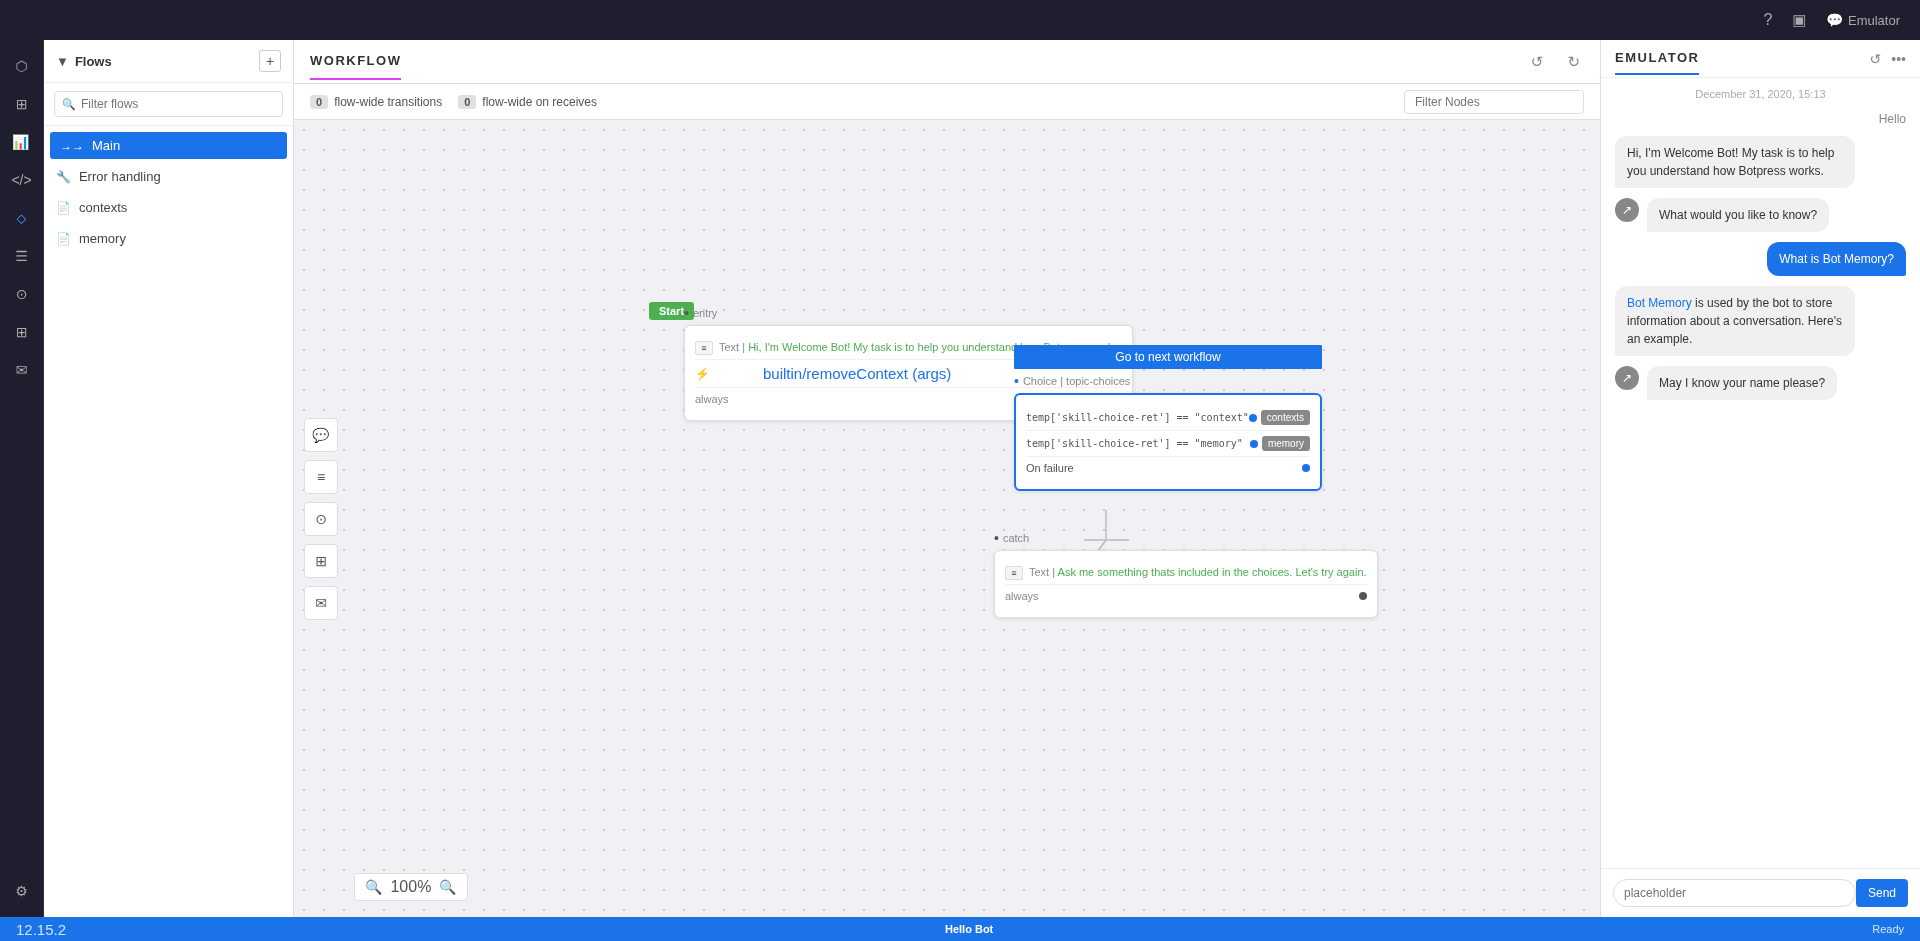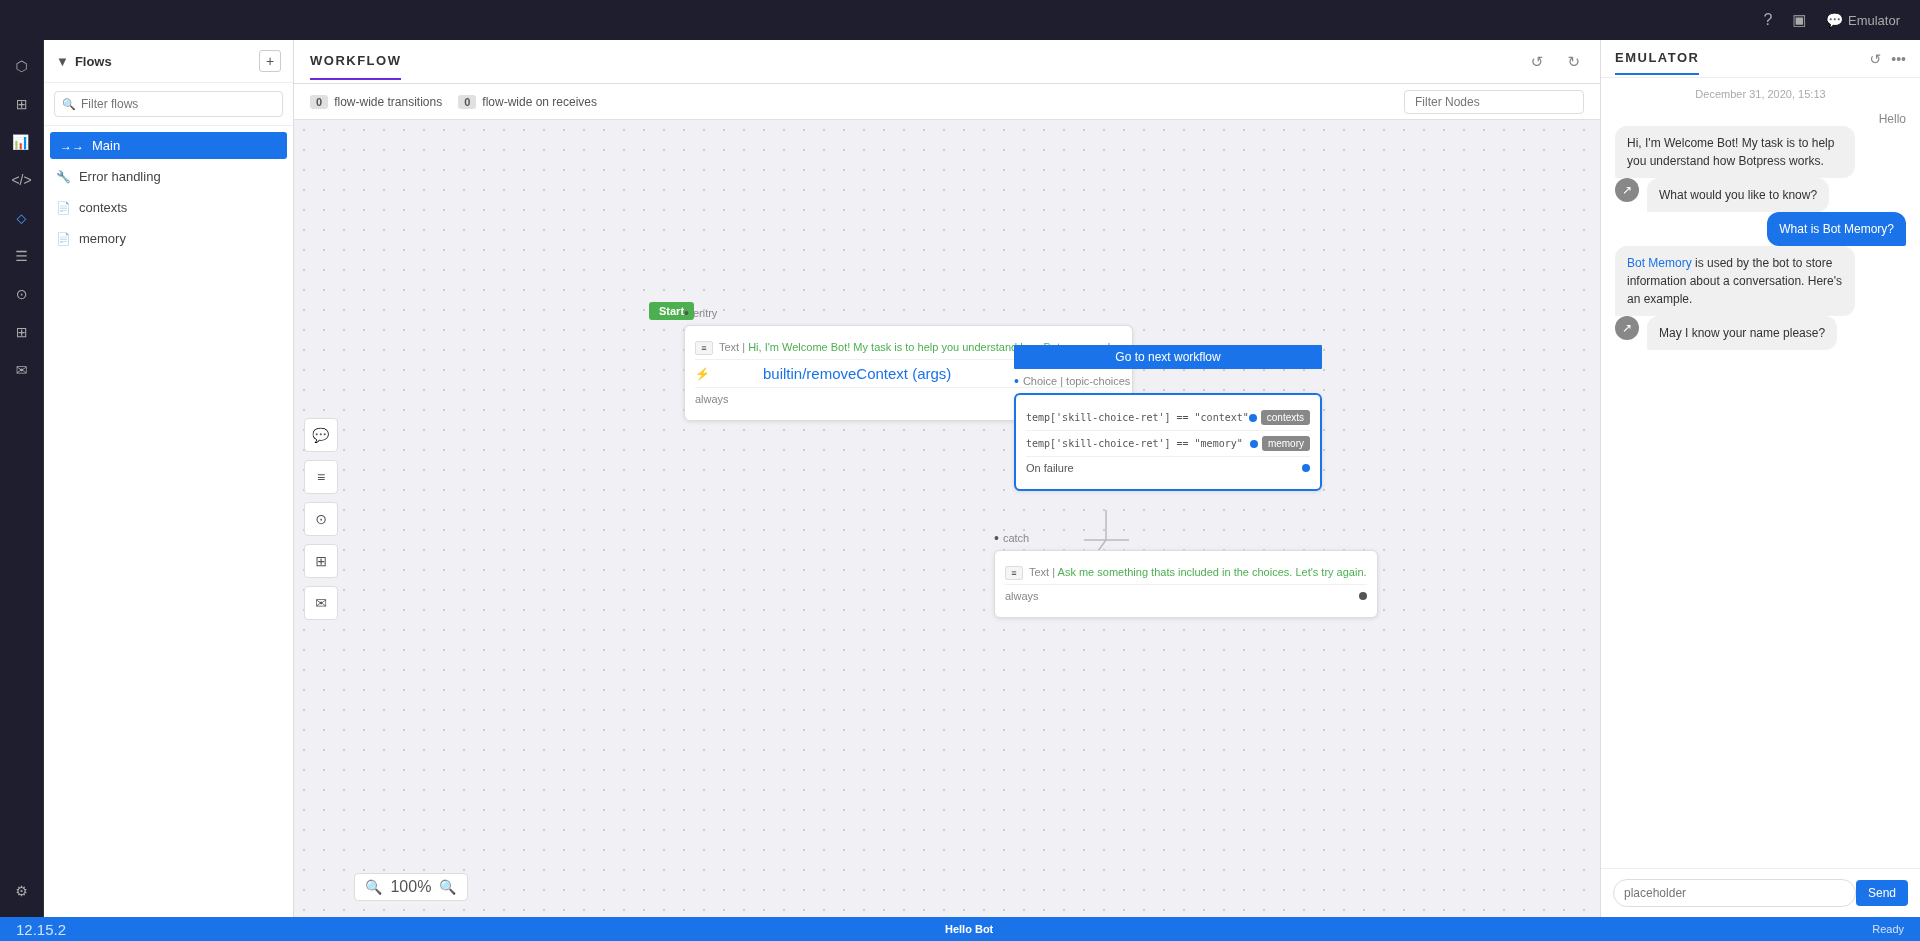--- a/index.html
+++ b/index.html
@@ -65,21 +65,21 @@
       <div style="display:flex;align-items:center;gap:8px;padding:8px 12px;cursor:pointer;font-size:13px;color:#444;" class="flows-item-indent">
         <span style="font-size:12px;">📄</span>
         <span>memory</span>
       </div>
     </div>
   </div>
 
   <div style="flex:1;display:flex;flex-direction:column;background:#f0f0f5;overflow:hidden;">
 
     <div style="height:44px;background:#fff;border-bottom:1px solid #ddd;display:flex;align-items:center;padding:0 16px;gap:16px;flex-shrink:0;">
-      <span style="font-weight:700;font-size:13px;letter-spacing:1.5px;color:#333;border-bottom:2px solid #6d28d9;padding-bottom:10px;margin-bottom:-10px;">WORKFLOW</span>
+      <span style="font-weight:700;font-size:13px;letter-spacing:1.5px;color:#333;border-bottom:2px solid #d946ef;padding-bottom:10px;margin-bottom:-10px;">WORKFLOW</span>
       <div style="flex:1;"></div>
       <button style="background:none;border:none;cursor:pointer;color:#888;font-size:15px;padding:4px;">↺</button>
       <button style="background:none;border:none;cursor:pointer;color:#888;font-size:15px;padding:4px;">↻</button>
     </div>
 
     <div style="height:36px;background:#fff;border-bottom:1px solid #e0e0e0;display:flex;align-items:center;padding:0 16px;gap:16px;flex-shrink:0;">
       <div style="display:flex;align-items:center;gap:6px;font-size:12px;color:#555;cursor:pointer;">
         <span style="background:#e0e0e0;color:#555;border-radius:3px;padding:1px 6px;font-size:11px;font-weight:600;">0</span>
         <span>flow-wide transitions</span>
       </div>
@@ -200,21 +200,21 @@
 
   <div style="width:320px;background:#fff;border-left:1px solid #ddd;display:flex;flex-direction:column;flex-shrink:0;">
     <div style="display:flex;align-items:center;justify-content:space-between;padding:10px 14px;border-bottom:1px solid #eee;">
       <span style="font-weight:700;font-size:13px;letter-spacing:1.5px;color:#333;border-bottom:2px solid #1a73e8;padding-bottom:8px;margin-bottom:-8px;">EMULATOR</span>
       <div style="display:flex;align-items:center;gap:10px;">
         <span style="color:#888;cursor:pointer;font-size:14px;">↺</span>
         <span style="color:#888;cursor:pointer;font-size:14px;">•••</span>
       </div>
     </div>
     <div style="text-align:center;color:#aaa;font-size:11px;padding:10px 0 4px;flex-shrink:0;">December 31, 2020, 15:13</div>
-    <div style="flex:1;overflow-y:auto;padding:8px 14px;display:flex;flex-direction:column;">
+    <div style="flex:1;overflow-y:auto;padding:8px 14px;display:flex;flex-direction:column;gap:10px;">
 
       <div style="display:flex;justify-content:flex-end;">
         <div style="color:#888;font-size:12px;">Hello</div>
       </div>
 
       <div style="display:flex;justify-content:flex-start;">
         <div style="background:#f0f0f0;border-radius:12px 12px 12px 2px;padding:8px 12px;font-size:12px;color:#333;max-width:240px;line-height:1.5;">Hi, I'm Welcome Bot! My task is to help you understand how Botpress works.</div>
       </div>
 
       <div style="display:flex;align-items:flex-start;gap:8px;">
@@ -228,21 +228,21 @@
 
       <div style="display:flex;justify-content:flex-start;">
         <div style="background:#f0f0f0;border-radius:12px 12px 12px 2px;padding:8px 12px;font-size:12px;color:#333;max-width:240px;line-height:1.5;"><span style="color:#1a73e8;font-weight:500;">Bot Memory</span> is used by the bot to store information about a conversation. Here's an example.</div>
       </div>
 
       <div style="display:flex;align-items:flex-start;gap:8px;">
         <div style="width:24px;height:24px;background:#888;border-radius:50%;display:flex;align-items:center;justify-content:center;font-size:12px;color:#fff;flex-shrink:0;">↗</div>
         <div style="background:#f0f0f0;border-radius:12px 12px 12px 2px;padding:8px 12px;font-size:12px;color:#333;max-width:200px;line-height:1.5;">May I know your name please?</div>
       </div>
     </div>
-    <div style="display:flex;align-items:center;padding:10px 12px;border-top:1px solid #eee;">
+    <div style="display:flex;padding:10px 12px;border-top:1px solid #eee;">
       <input style="flex: 1 1 0%; padding: 6px 10px; border: 1px solid rgb(221, 221, 221); border-radius: 20px; font-size: 12px; outline: none; color: rgb(170, 170, 170);" placeholder="placeholder">
       <button style="background:#1a73e8;color:#fff;border:none;border-radius:4px;padding:6px 12px;cursor:pointer;font-size:12px;">Send</button>
     </div>
   </div>
 
 </div>
 
 <div style="height:24px;background:#1a73e8;display:flex;align-items:center;justify-content:space-between;padding:0 16px;flex-shrink:0;">
   <span style="color:rgba(255,255,255,0.8);font-size:15px;">12.15.2</span>
   <span style="color:#fff;font-size:11px;font-weight:600;">Hello Bot</span>

